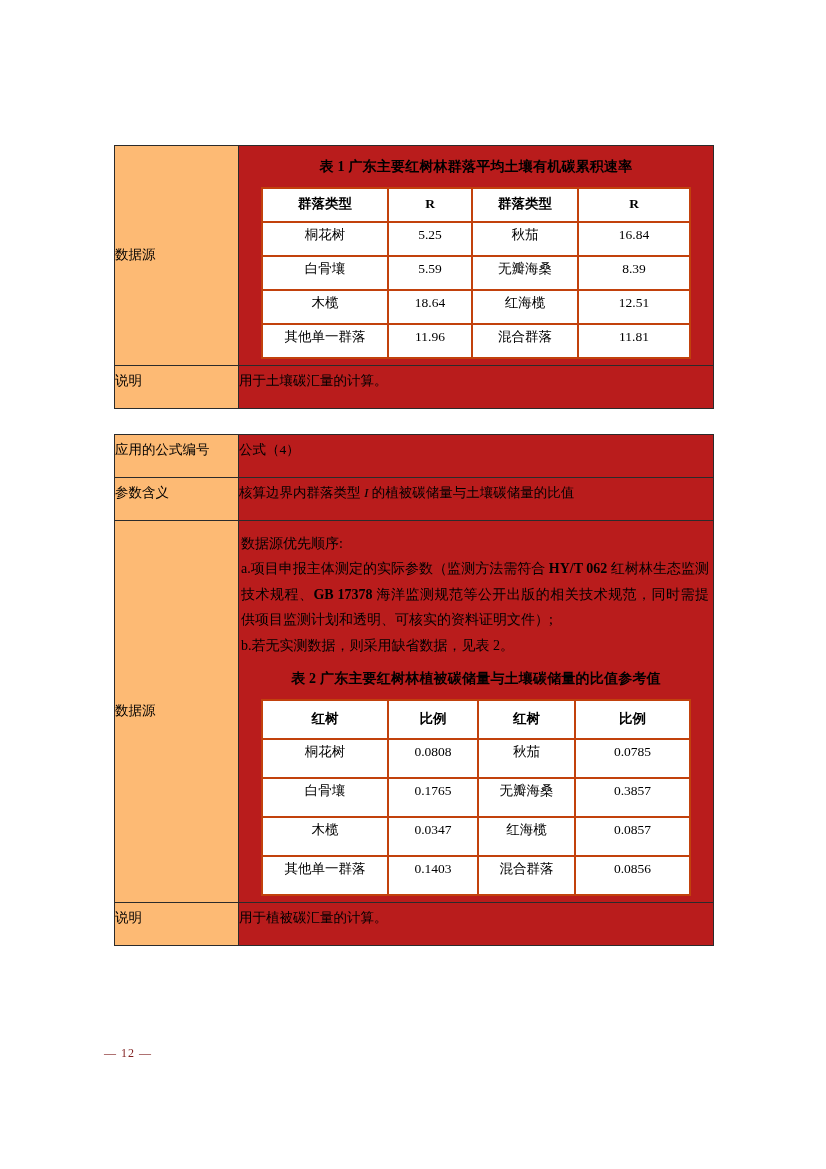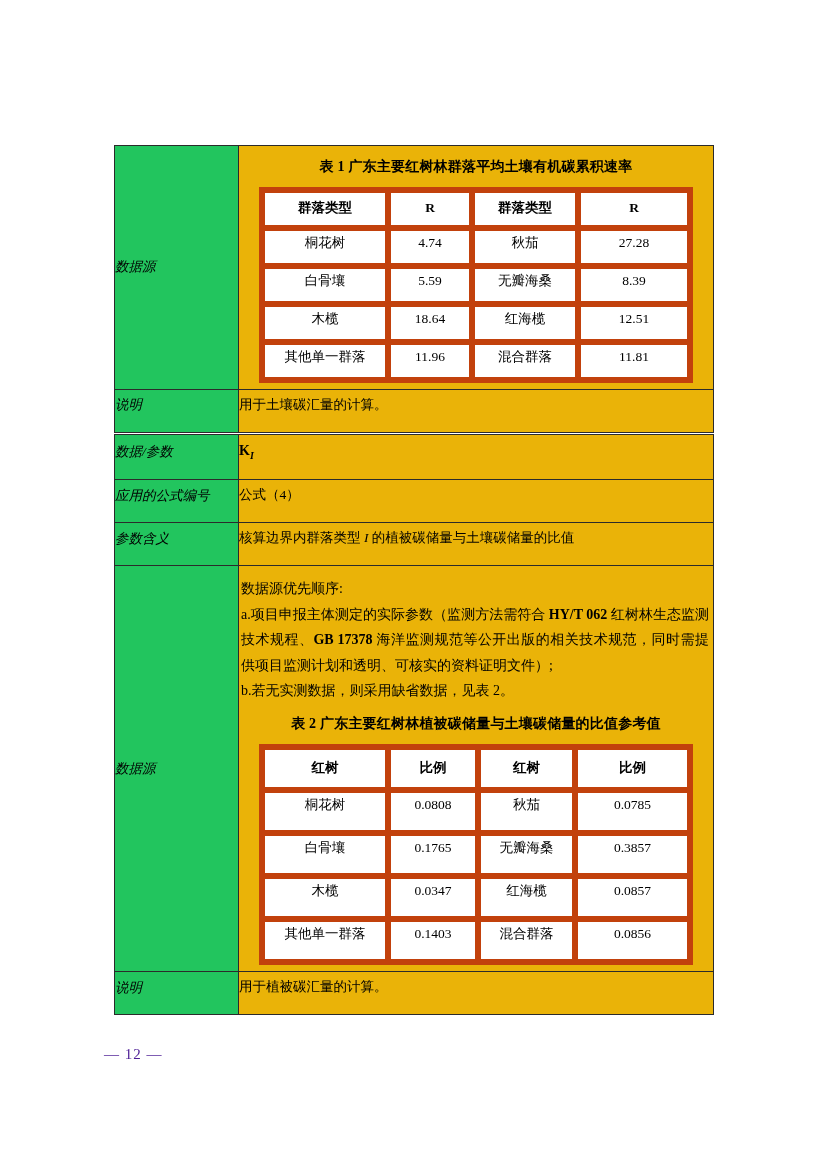--- a/index.html
+++ b/index.html
@@ -32,34 +32,33 @@
     table-layout: fixed;
     font-size: 13.5px;
   }
   .param-table td {
     border: 1px solid #2b2b2b;
     padding: 0;
     vertical-align: top;
   }
   .label-cell {
     width: 124px;
-    background: #22c55e;
+    background: #fdba74;
     padding: 7px 0 7px 10px;
     font-size: 13.5px;
     line-height: 1.5;
     vertical-align: top;
-    font-style: italic;
   }
   .label-cell.mid {
     vertical-align: middle;
   }
   .value-cell {
     padding: 7px 10px 7px 12px;
     line-height: 1.55;
-    background: #eab308;
+    background: #b91c1c;
   }
 
   
   #table-block-1 { top: 145px; }
   #table-block-2 { top: 434px; }
 
   .row-h30 .label-cell,
   .row-h30 .value-cell { padding-top: 5px; padding-bottom: 16px; }
 
   
@@ -75,21 +74,21 @@
   }
 
   .inner-table {
     border-collapse: collapse;
     table-layout: fixed;
     margin: 0 auto;
     background: #fff;
   }
   .inner-table th,
   .inner-table td {
-    border: 6px solid #c2410c;
+    border: 2px solid #c2410c;
     text-align: center;
     font-size: 13.5px;
     font-weight: normal;
     height: 26px;
     padding: 2px 3px;
   }
   .inner-table th {
     font-weight: bold;
   }
 
@@ -132,23 +131,23 @@
   }
   .meaning-i {
     font-style: italic;
   }
 
   
   .page-number {
     position: absolute;
     left: 104px;
     top: 1046px;
-    font-size: 15px;
+    font-size: 12px;
     letter-spacing: 1px;
-    color: #4c1d95;
+    color: #7f1d1d;
   }
 </style>
 </head>
 <body>
 
 <div class="page">
 
   <table class="param-table" id="table-block-1">
     <colgroup>
         <col style="width:124px">
@@ -171,23 +170,23 @@
                 <tr>
                   <th>群落类型</th>
                   <th>R</th>
                   <th>群落类型</th>
                   <th>R</th>
                 </tr>
               </thead>
               <tbody>
                 <tr>
                   <td>桐花树</td>
-                  <td>4.74</td>
+                  <td>5.25</td>
                   <td>秋茄</td>
-                  <td>27.28</td>
+                  <td>16.84</td>
                 </tr>
                 <tr>
                   <td>白骨壤</td>
                   <td>5.59</td>
                   <td>无瓣海桑</td>
                   <td>8.39</td>
                 </tr>
                 <tr>
                   <td>木榄</td>
                   <td>18.64</td>
@@ -211,26 +210,20 @@
       </tr>
     </tbody>
   </table>
 
   <table class="param-table" id="table-block-2">
     <colgroup>
         <col style="width:124px">
         <col>
       </colgroup>
     <tbody>
-      <tr class="row-h30">
-        <td class="label-cell mid">数据/参数</td>
-        <td class="value-cell">
-          <span class="formula-var"><span>K</span><i>I</i></span>
-        </td>
-      </tr>
       <tr class="row-h30">
         <td class="label-cell mid">应用的公式编号</td>
         <td class="value-cell">公式（4）</td>
       </tr>
       <tr class="row-h30">
         <td class="label-cell mid">参数含义</td>
         <td class="value-cell"><span>核算边界内群落类型 </span><span class="meaning-i">I</span><span> 的植被碳储量与土壤碳储量的比值</span></td>
       </tr>
       <tr>
         <td class="label-cell mid">数据源</td>

